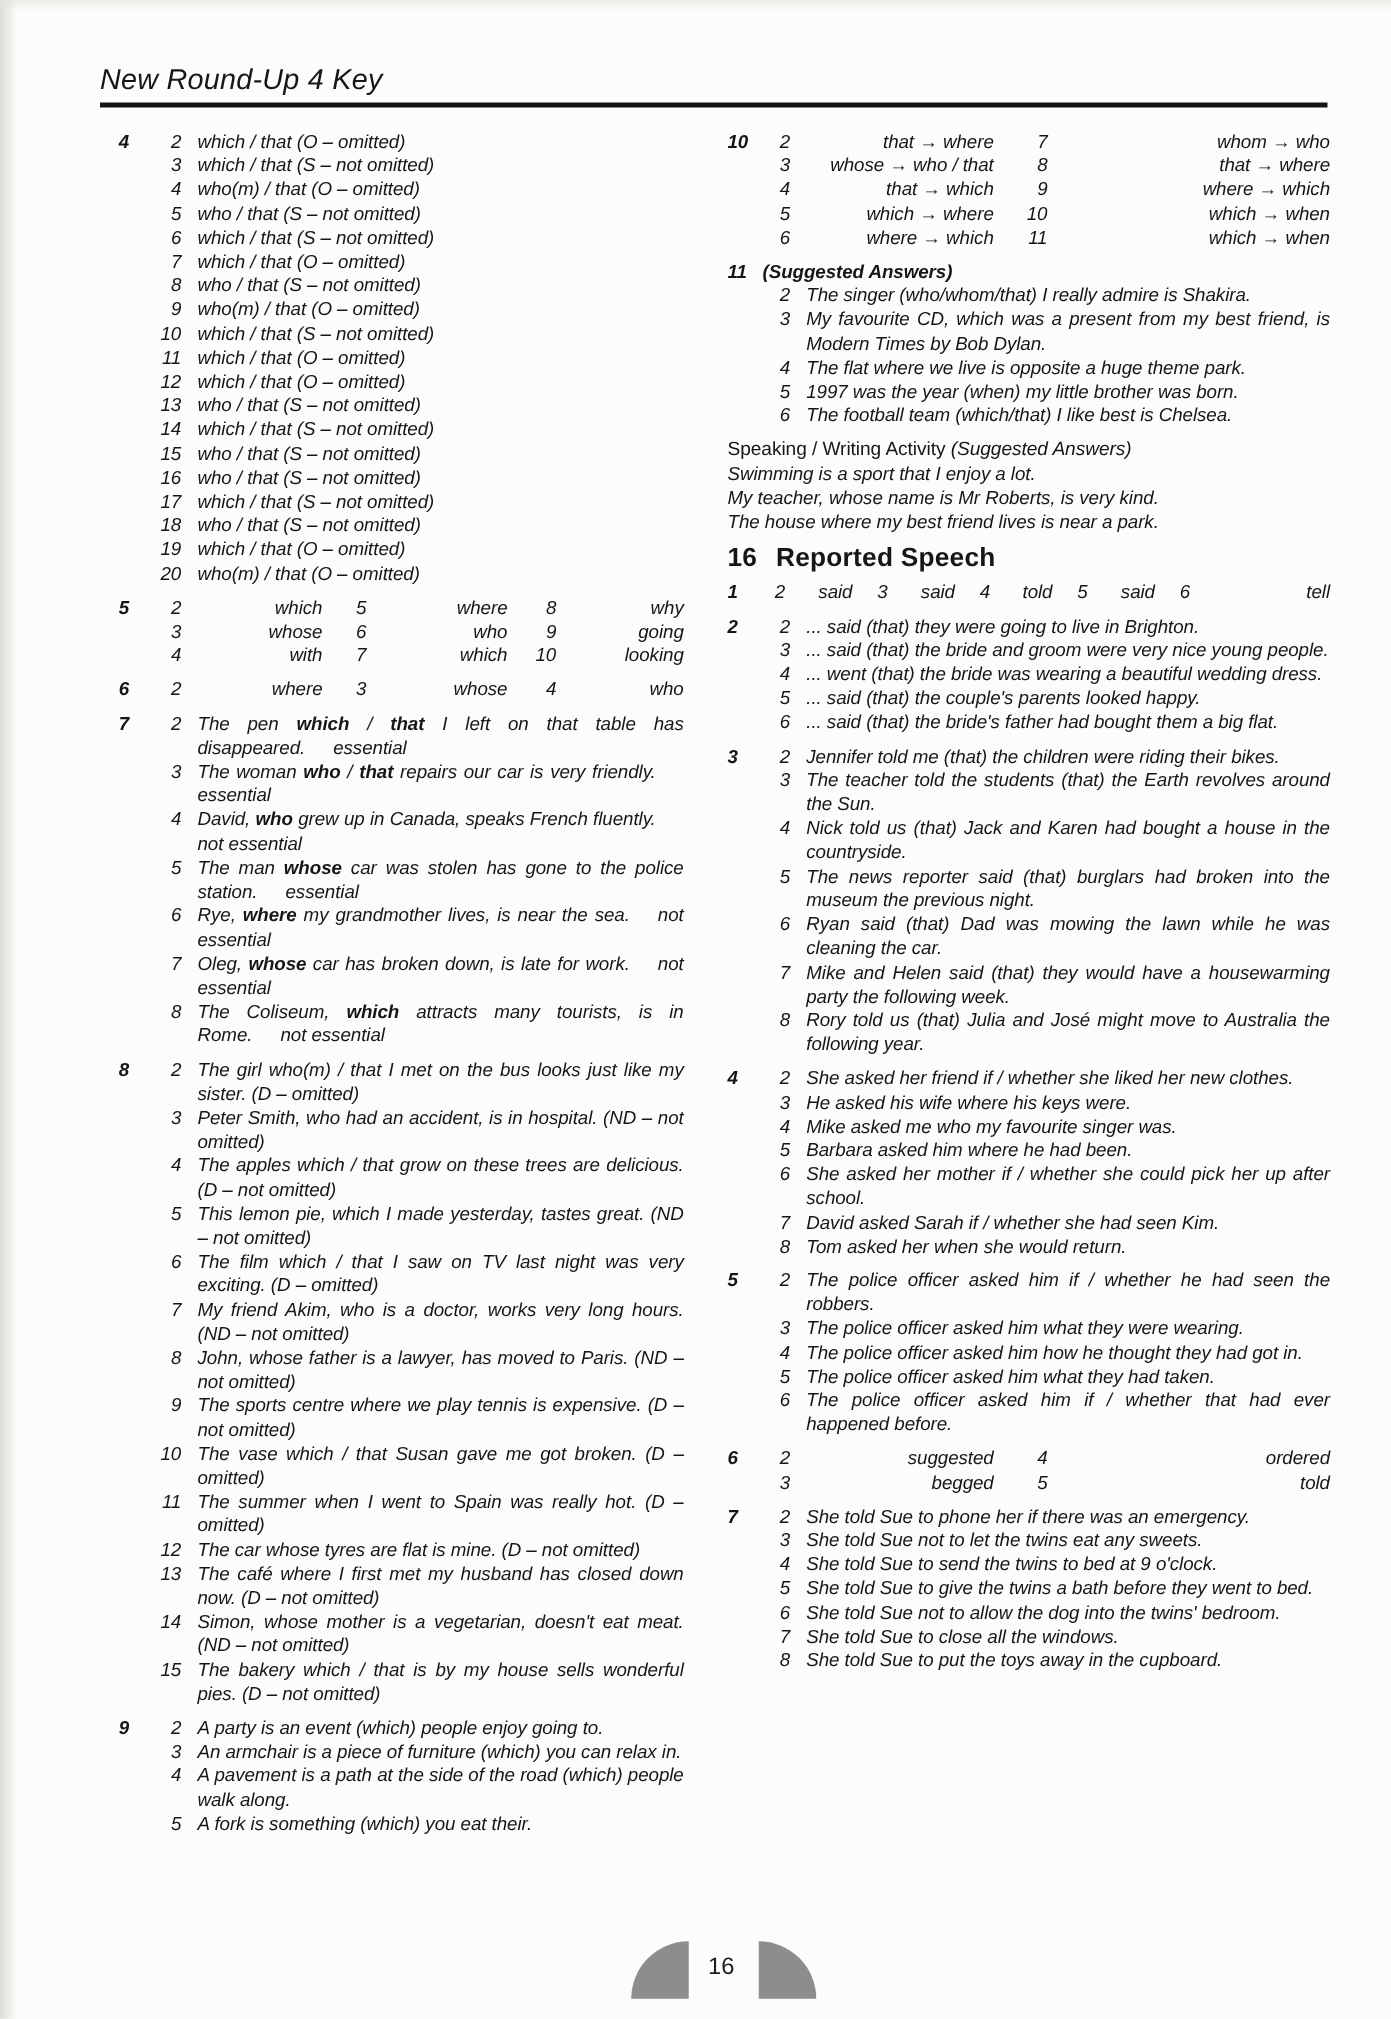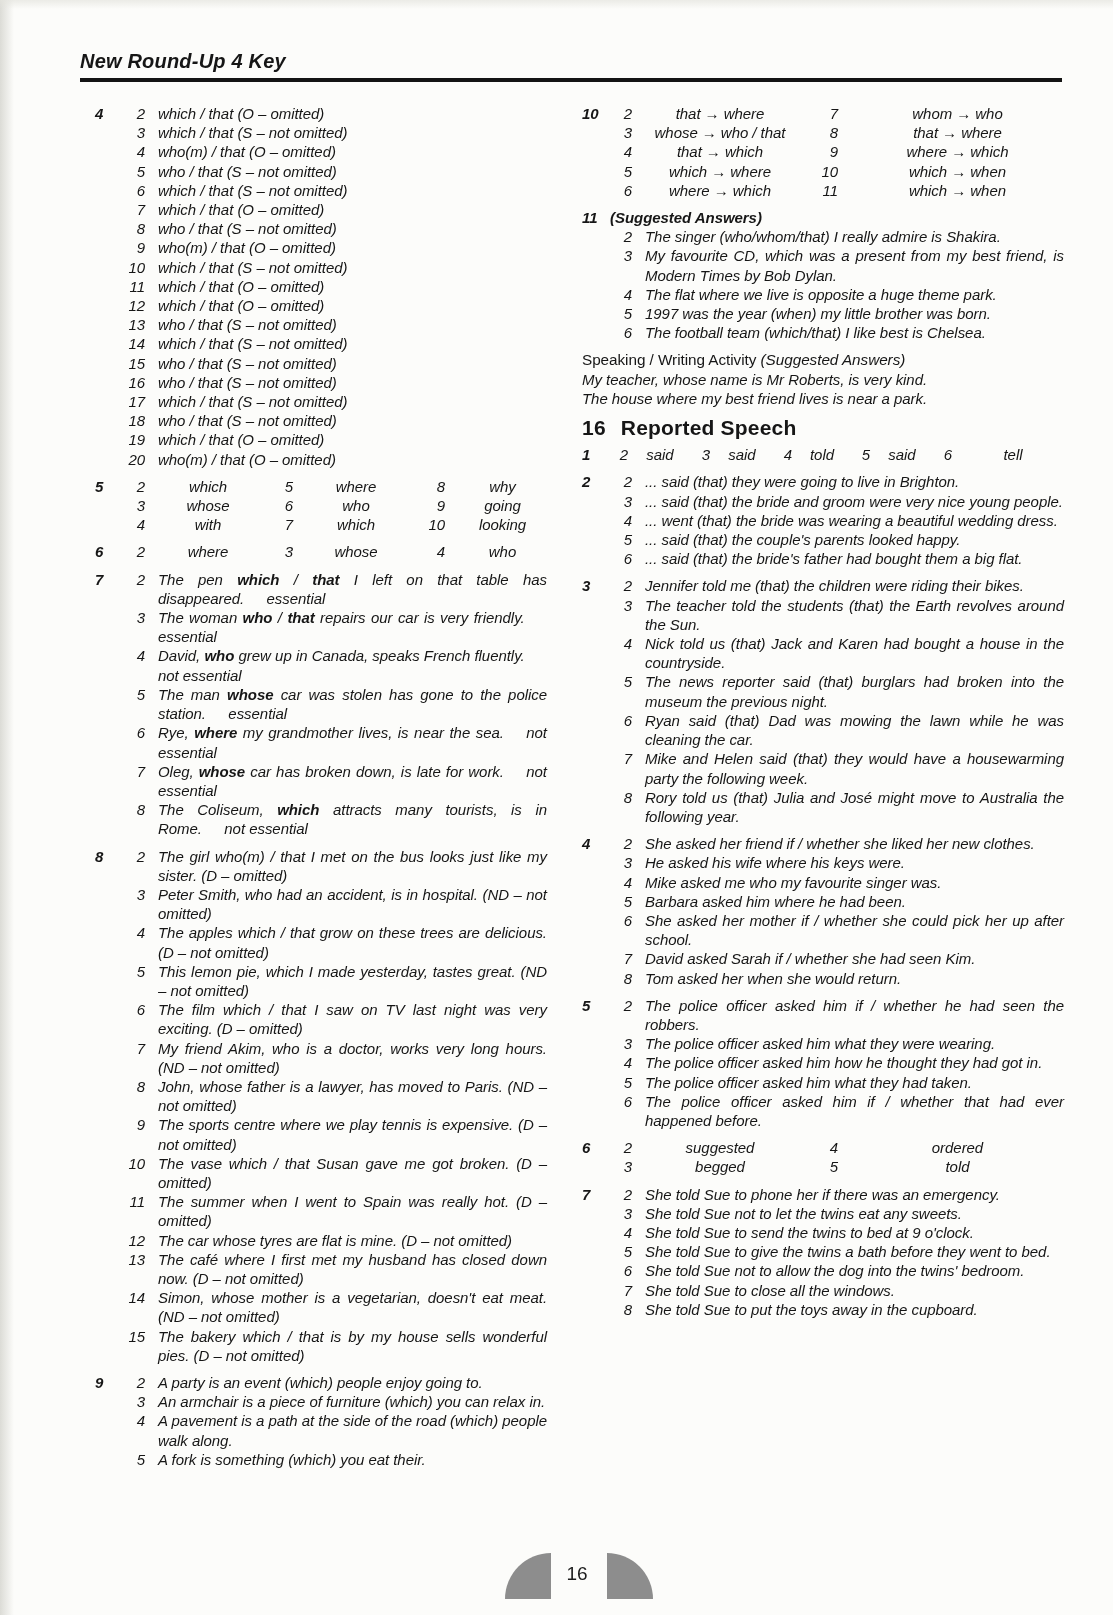--- a/index.html
+++ b/index.html
@@ -19,36 +19,36 @@
   .scan-edge-top {
     position: absolute; left: 0; top: 0; width: 100%; height: 9px;
     background: linear-gradient(180deg, rgba(228,228,222,0.7), rgba(255,255,255,0));
   }
   .page-header {
     position: absolute; left: 80px; top: 50px; width: 982px;
     border-bottom: 4px solid #141414;
     padding-bottom: 5px;
   }
   .page-header .title {
-    font-size: 20px; font-weight: bold; font-style: italic; letter-spacing: 0.2px;
+    font-size: 23px; font-weight: normal; font-style: italic; letter-spacing: 0.2px;
   }
   .col {
     position: absolute; top: 104px;
     font-size: 15px; line-height: 19.2px; font-style: italic;
     letter-spacing: -0.05px;
   }
   .col-left  { left: 95px;  width: 452px; }
   .col-right { left: 582px; width: 482px; }
   .block { margin-bottom: 8px; }
   .ex { display: grid; grid-template-columns: 16px 1fr; column-gap: 12px; }
   .exnum { font-weight: bold; }
   .items-list .item { display: grid; grid-template-columns: 22px 1fr; column-gap: 13px; }
   .inum { text-align: right; }
   .itext { text-align: justify; }
-  .itext.nojust { text-align: center; }
+  .itext.nojust { text-align: right; }
   .grid-3 { display: grid; grid-template-columns: 22px 100px 22px 100px 26px 1fr; column-gap: 13px; }
   .grid-2 { display: grid; grid-template-columns: 22px 150px 30px 1fr; column-gap: 13px; }
   .grid-5 { display: grid; grid-template-columns: 18px 44px 18px 44px 18px 40px 18px 44px 18px 1fr; column-gap: 10px; }
   .note { font-weight: bold; }
   b { font-weight: bold; }
   .section-head {
     display: flex; gap: 15px;
     font-style: normal; font-weight: bold; font-size: 21px;
     margin: 10px 0 8px; letter-spacing: 0.2px;
   }
@@ -369,20 +369,21 @@
           </div>
           <div class="item">
             <span class="inum">6</span>
             <span class="itext">The football team (which/that) I like best is Chelsea.</span>
           </div>
         </div>
       </div>
     </div>
     <div class="block speaking">
       <div class="sp-head"><span class="sp-title">Speaking / Writing Activity </span><span class="sp-note">(Suggested Answers)</span></div>
+      <div class="sp-line">Swimming is a sport that I enjoy a lot.</div>
       <div class="sp-line">My teacher, whose name is Mr Roberts, is very kind.</div>
       <div class="sp-line">The house where my best friend lives is near a park.</div>
     </div>
     <div class="section-head">
       <span class="sec-num">16</span>
       <span class="sec-title">Reported Speech</span>
     </div>
     <div class="block ex">
       <span class="exnum">1</span>
       <div class="exbody">

